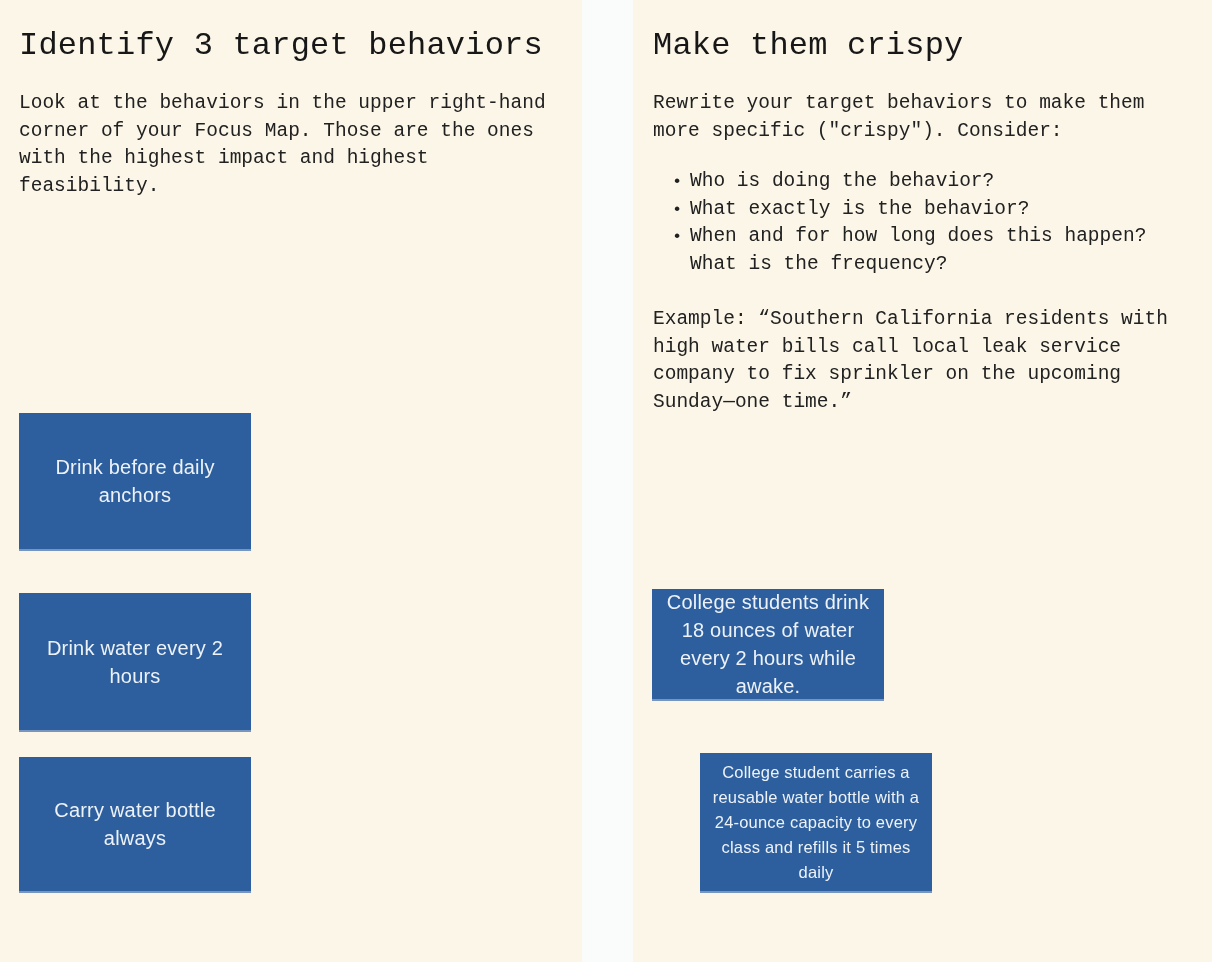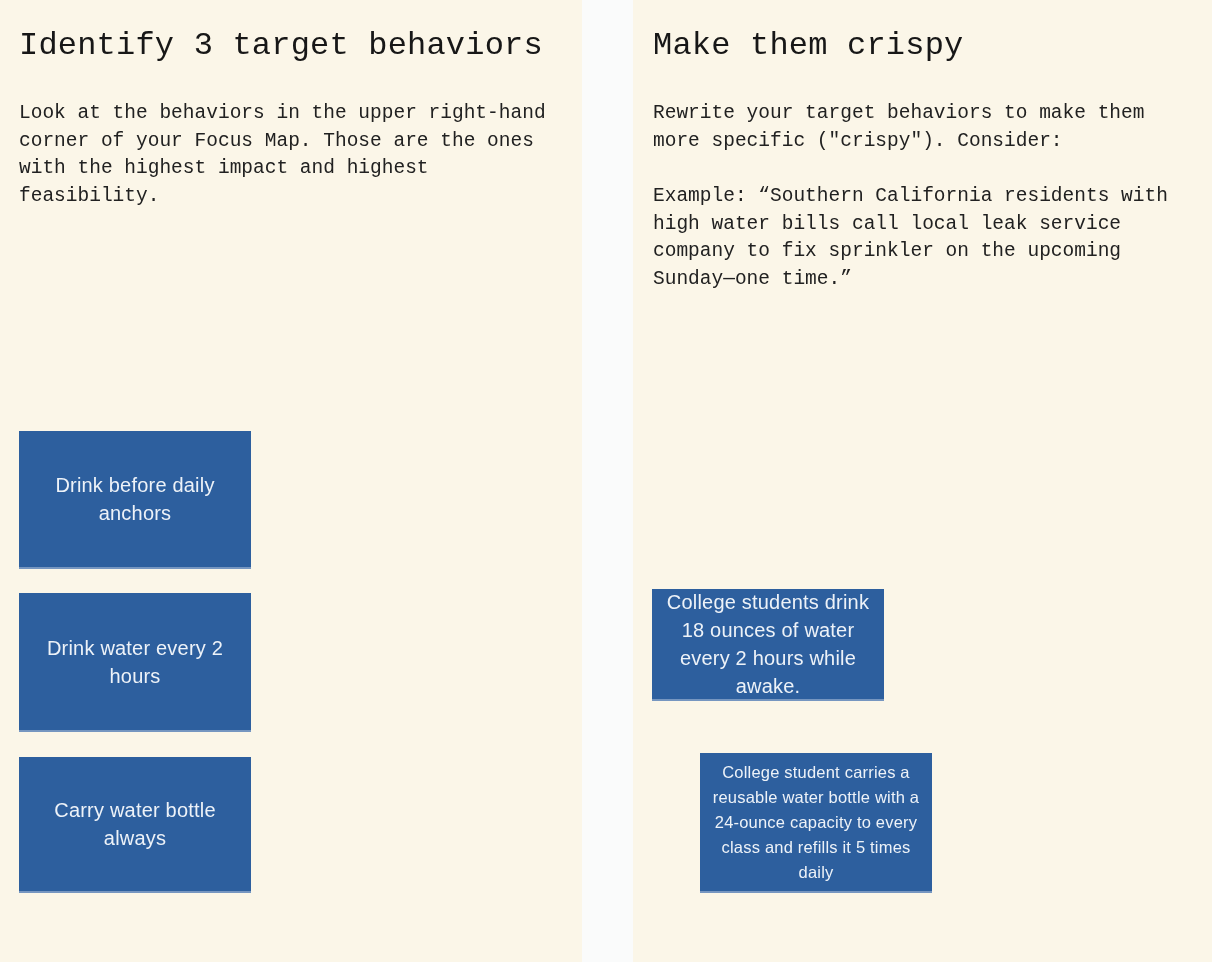--- a/index.html
+++ b/index.html
@@ -26,21 +26,21 @@
   }
   .panel-right .panel-content { padding-left: 20px; }
   .panel-title {
     font-size: 32px;
     line-height: 40px;
     font-weight: 400;
     color: #171717;
     letter-spacing: 0.2px;
   }
   .panel-para {
-    margin-top: 34px;
+    margin-top: 24px;
     font-size: 19.5px;
     line-height: 27.5px;
     max-width: 540px;
     color: #212121;
   }
   .panel-para.spaced { margin-top: 28px; }
   .bullet-list {
     list-style: none;
     margin-top: 23px;
     padding-left: 37px;
@@ -77,21 +77,21 @@
     line-height: 28px;
     padding: 0 8px;
     letter-spacing: 0.2px;
   }
   .sticky-text.small {
     font-size: 16.5px;
     line-height: 25px;
     padding: 0 4px;
   }
   
-  .sticky.l1 { left: 19px; top: 431px; height: 138px; }
+  .sticky.l1 { left: 19px; top: 413px; height: 138px; }
   .sticky.l2 { left: 19px; top: 593px; height: 139px; justify-content: flex-end; }
   .sticky.l3 { left: 19px; top: 757px; height: 136px; }
   
   .sticky.r1 { left: 19px; top: 428px; height: 139px; }
   .sticky.r2 { left: 19px; top: 589px; height: 112px; }
   .sticky.r3 { left: 19px; top: 753px; height: 140px; margin-left: 48px; }
 </style>
 </head>
 <body>
 
@@ -108,20 +108,25 @@
   </div>
   <div class="sticky l3">
     <div class="sticky-text">Carry water bottle always</div>
   </div>
 </section>
 
 <section class="panel panel-right">
   <div class="panel-content">
     <h1 class="panel-title">Make them crispy</h1>
     <p class="panel-para">Rewrite your target behaviors to make them more specific ("crispy"). Consider:</p>
+    <ul class="bullet-list">
+      <li>Who is doing the behavior?</li>
+      <li>What exactly is the behavior?</li>
+      <li>When and for how long does this happen? What is the frequency?</li>
+    </ul>
     <p class="panel-para spaced">Example: “Southern California residents with high water bills call local leak service company to fix sprinkler on the upcoming Sunday—one time.”</p>
   </div>
   <div class="sticky r2">
     <div class="sticky-text">College students drink 18 ounces of water every 2 hours while awake.</div>
   </div>
   <div class="sticky r3">
     <div class="sticky-text small">College student carries a reusable water bottle with a 24-ounce capacity to every class and refills it 5 times daily</div>
   </div>
 </section>
 

